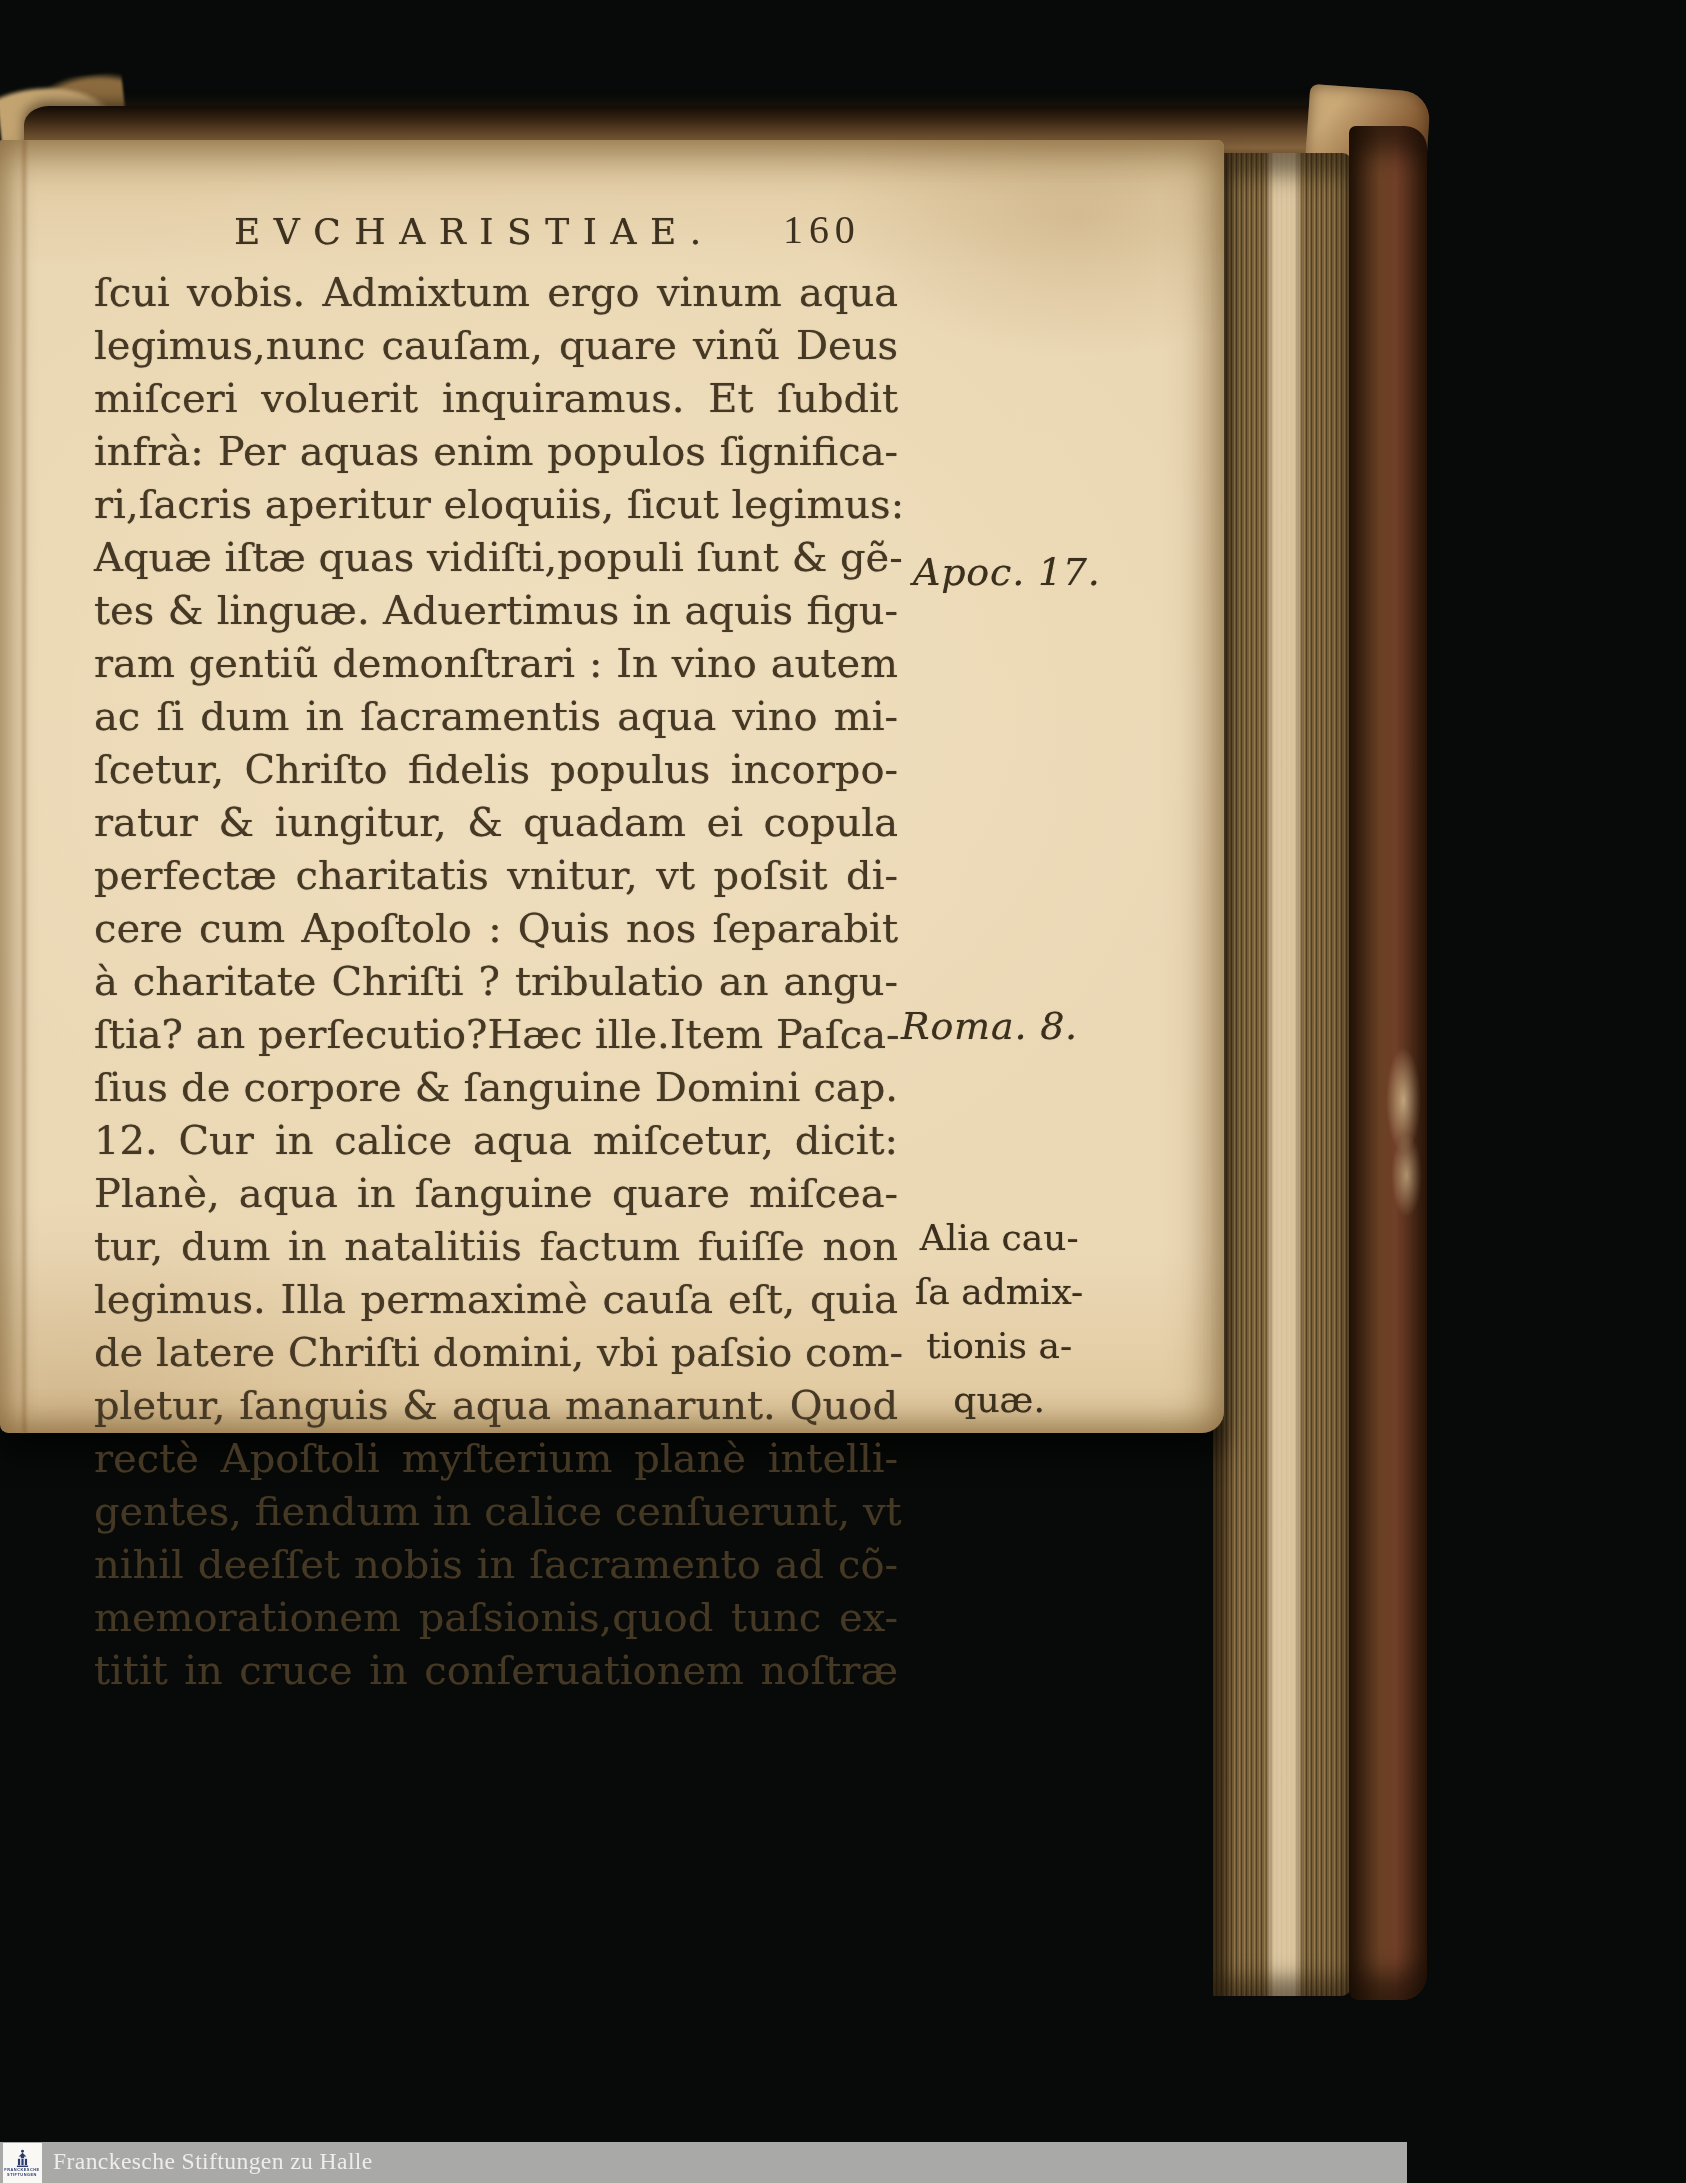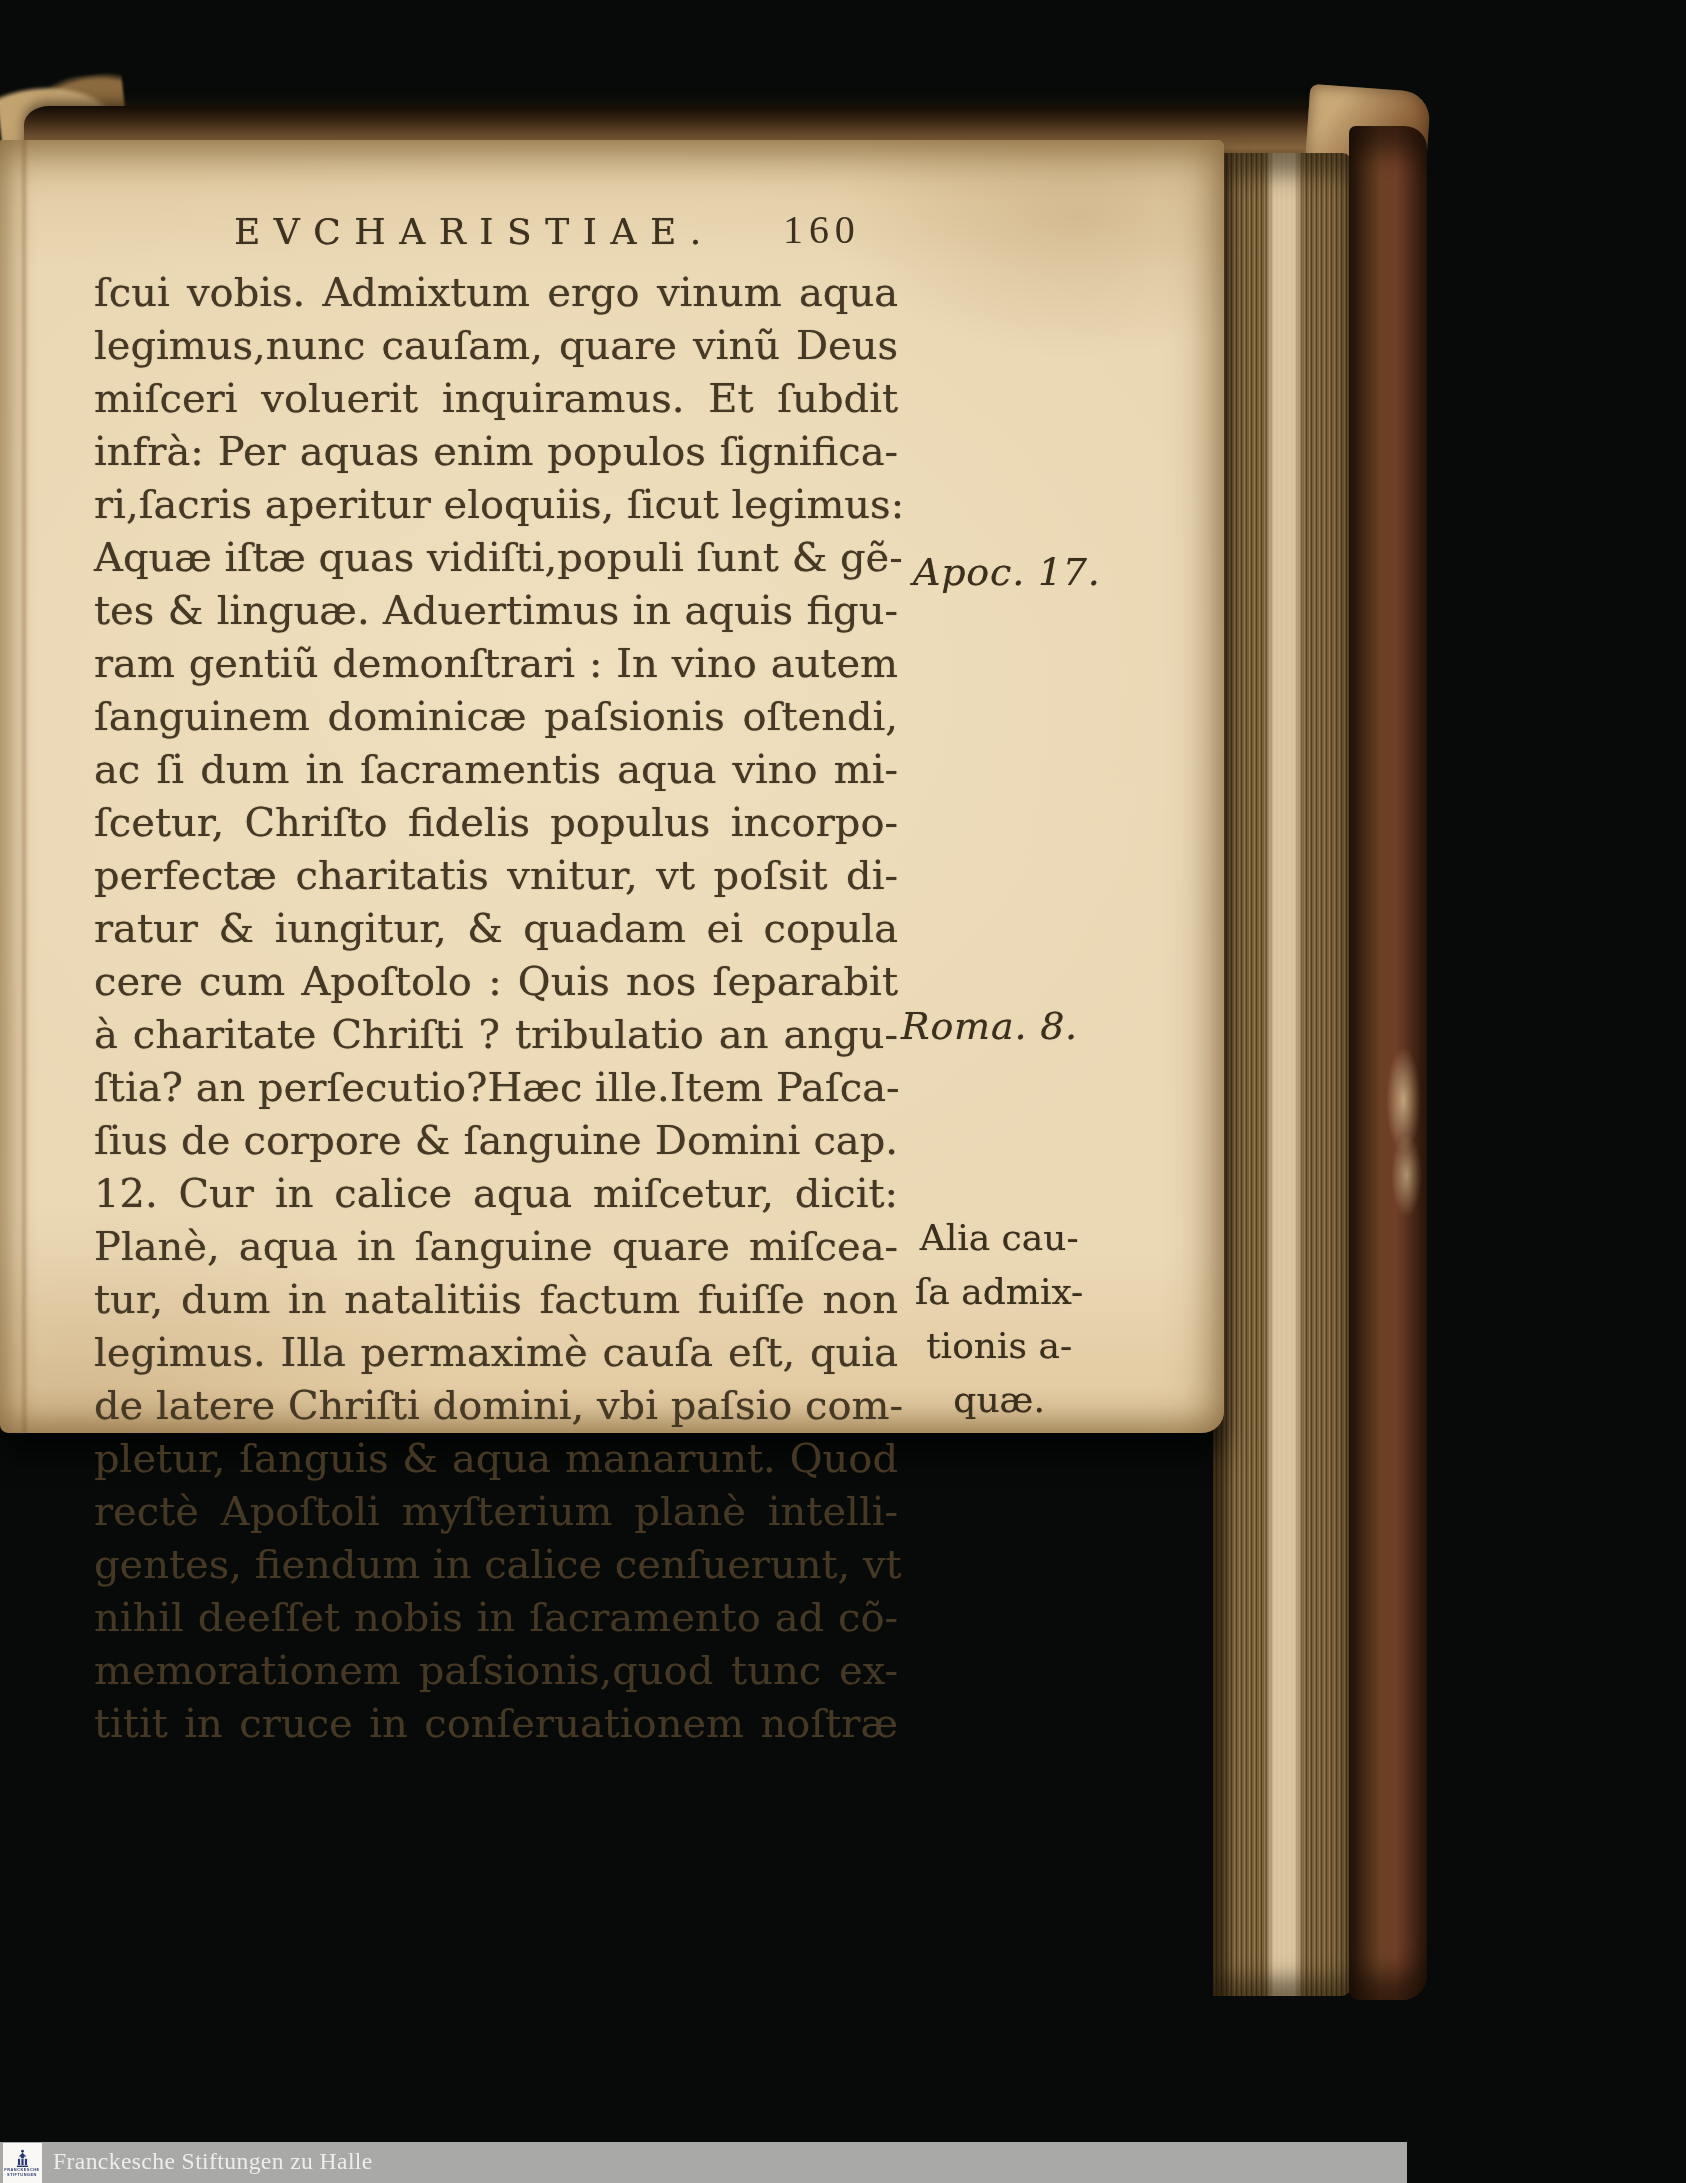--- a/index.html
+++ b/index.html
@@ -98,25 +98,24 @@
 
     <div class="text-block">
         <div class="text-line">ſcui vobis. Admixtum ergo vinum aqua</div>
         <div class="text-line">legimus,nunc cauſam, quare vinũ Deus</div>
         <div class="text-line">miſceri voluerit inquiramus. Et ſubdit</div>
         <div class="text-line">infrà: Per aquas enim populos ſignifica-</div>
         <div class="text-line">ri,ſacris aperitur eloquiis, ſicut legimus:</div>
         <div class="text-line">Aquæ iſtæ quas vidiſti,populi ſunt &amp; gẽ-</div>
         <div class="text-line">tes &amp; linguæ. Aduertimus in aquis figu-</div>
         <div class="text-line">ram gentiũ demonſtrari : In vino autem</div>
-        <div class="text-line">ſanguinem dominicæ paſsionis oſtendi,</div>
         <div class="text-line">ac ſi dum in ſacramentis aqua vino mi-</div>
         <div class="text-line">ſcetur, Chriſto fidelis populus incorpo-</div>
+        <div class="text-line">ratur &amp; iungitur, &amp; quadam ei copula</div>
         <div class="text-line">perfectæ charitatis vnitur, vt poſsit di-</div>
-        <div class="text-line">ratur &amp; iungitur, &amp; quadam ei copula</div>
         <div class="text-line">cere cum Apoſtolo : Quis nos ſeparabit</div>
         <div class="text-line">à charitate Chriſti ? tribulatio an angu-</div>
         <div class="text-line">ſtia? an perſecutio?Hæc ille.Item Paſca-</div>
         <div class="text-line">ſius de corpore &amp; ſanguine Domini cap.</div>
         <div class="text-line">12. Cur in calice aqua miſcetur, dicit:</div>
         <div class="text-line">Planè, aqua in ſanguine quare miſcea-</div>
         <div class="text-line">tur, dum in natalitiis factum fuiſſe non</div>
         <div class="text-line">legimus. Illa permaximè cauſa eſt, quia</div>
         <div class="text-line">de latere Chriſti domini, vbi paſsio com-</div>
         <div class="text-line">pletur, ſanguis &amp; aqua manarunt. Quod</div>

